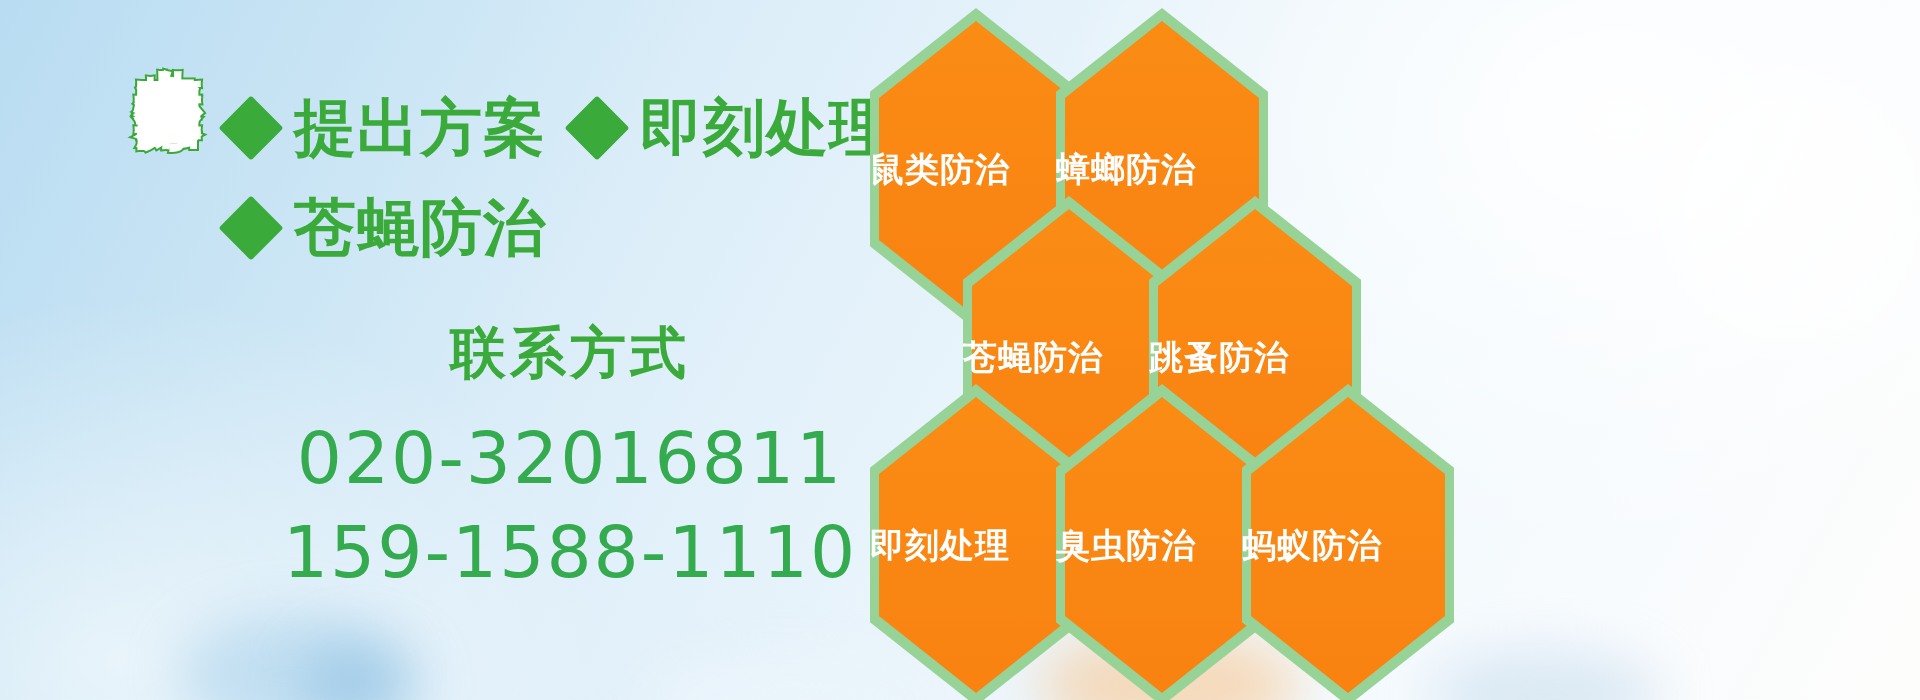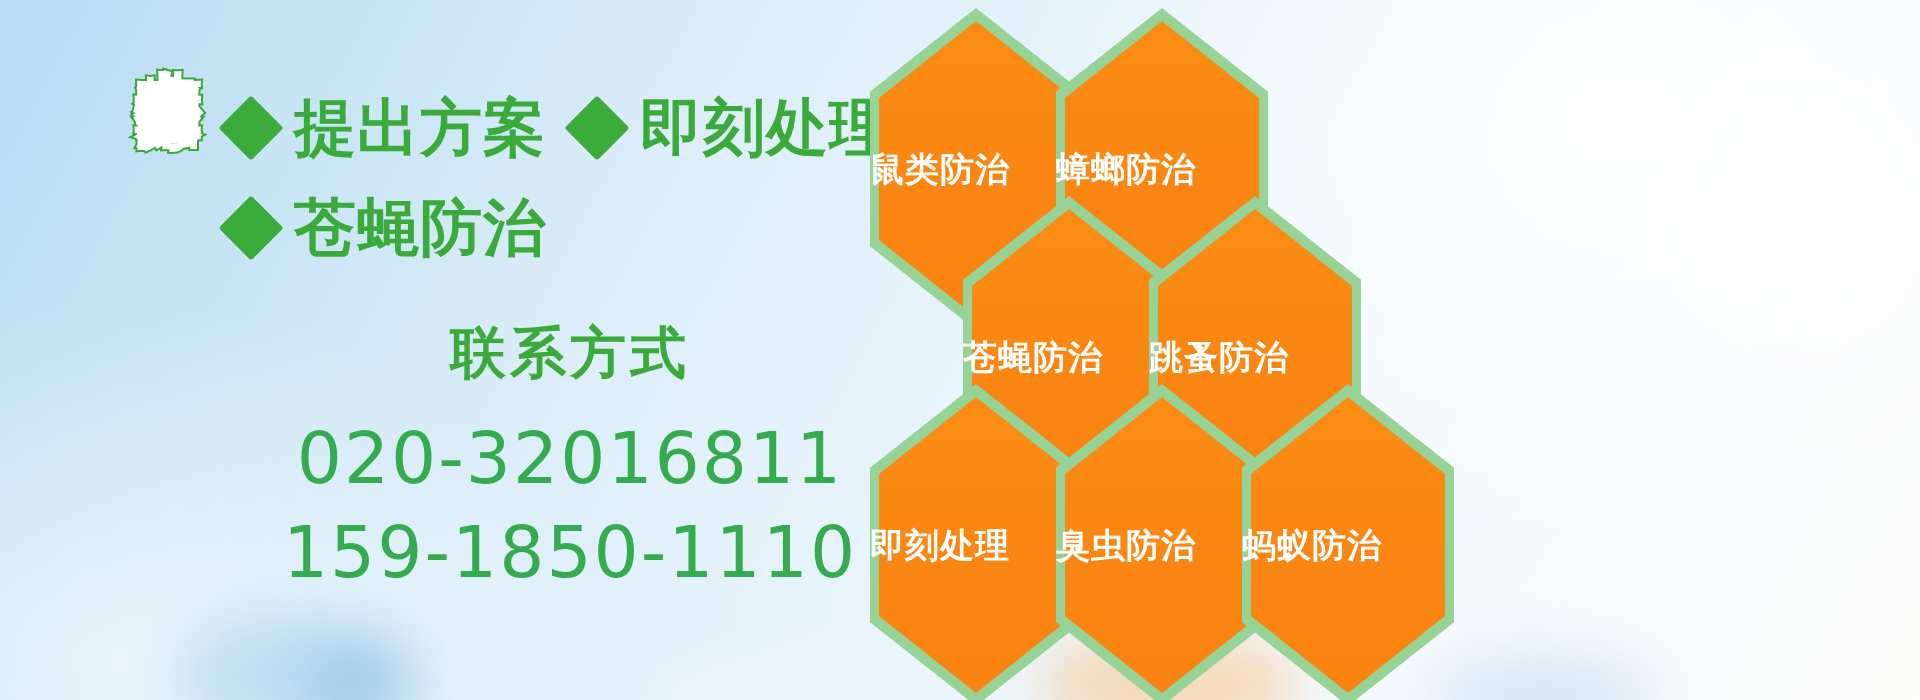--- a/index.html
+++ b/index.html
@@ -197,21 +197,21 @@
         <span class="diamond"></span>
         <span class="feature-text">苍蝇防治</span>
       </div>
     </div>
 
   </div>
 
   <div class="contact">
     <div class="contact-title">联系方式</div>
     <div class="contact-phone">020-32016811</div>
-    <div class="contact-phone">159-1850-1110</div>
+    <div class="contact-phone">159-1588-1110</div>
   </div>
 
   <div class="honeycomb">
 
     <div class="hex hex-r1c1">
       <div class="hex-inner"></div>
       <span class="hex-label">鼠类防治</span>
     </div>
 
     <div class="hex hex-r1c2">

